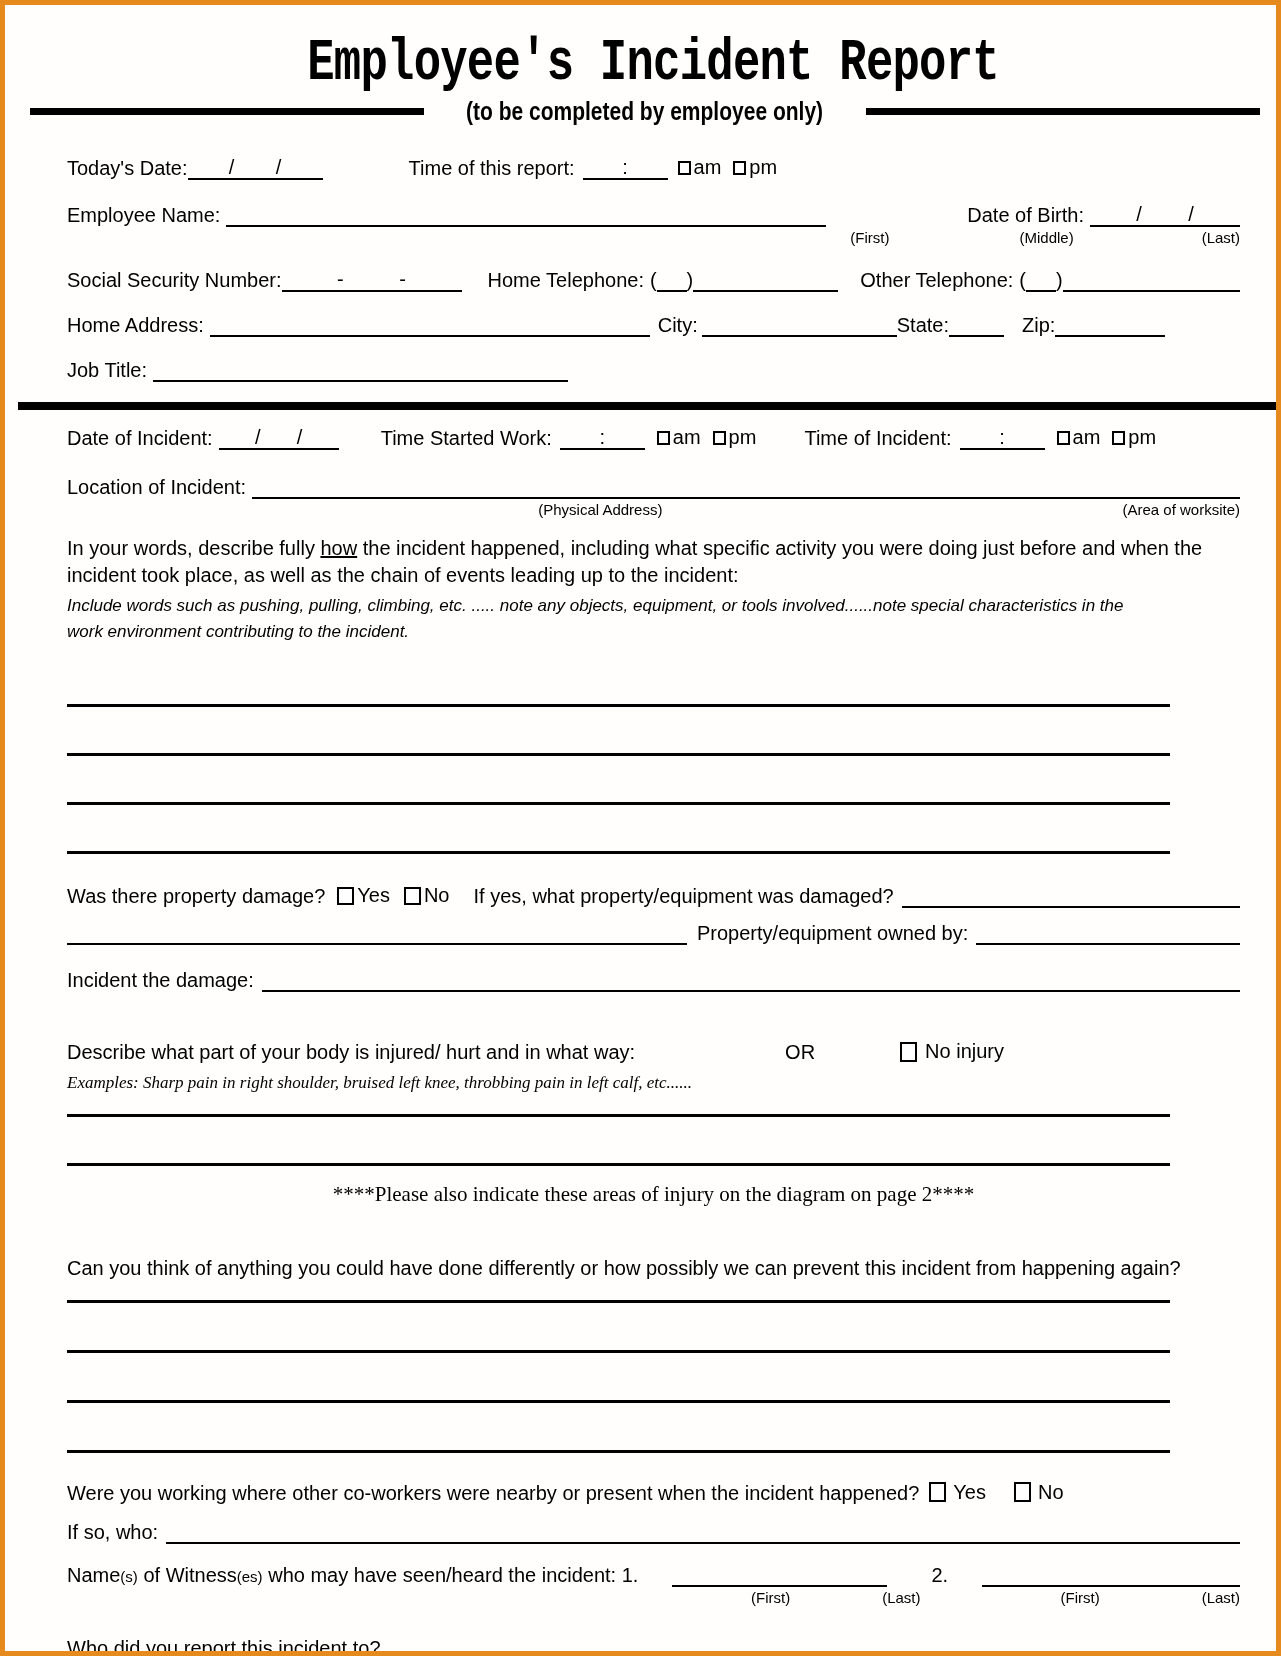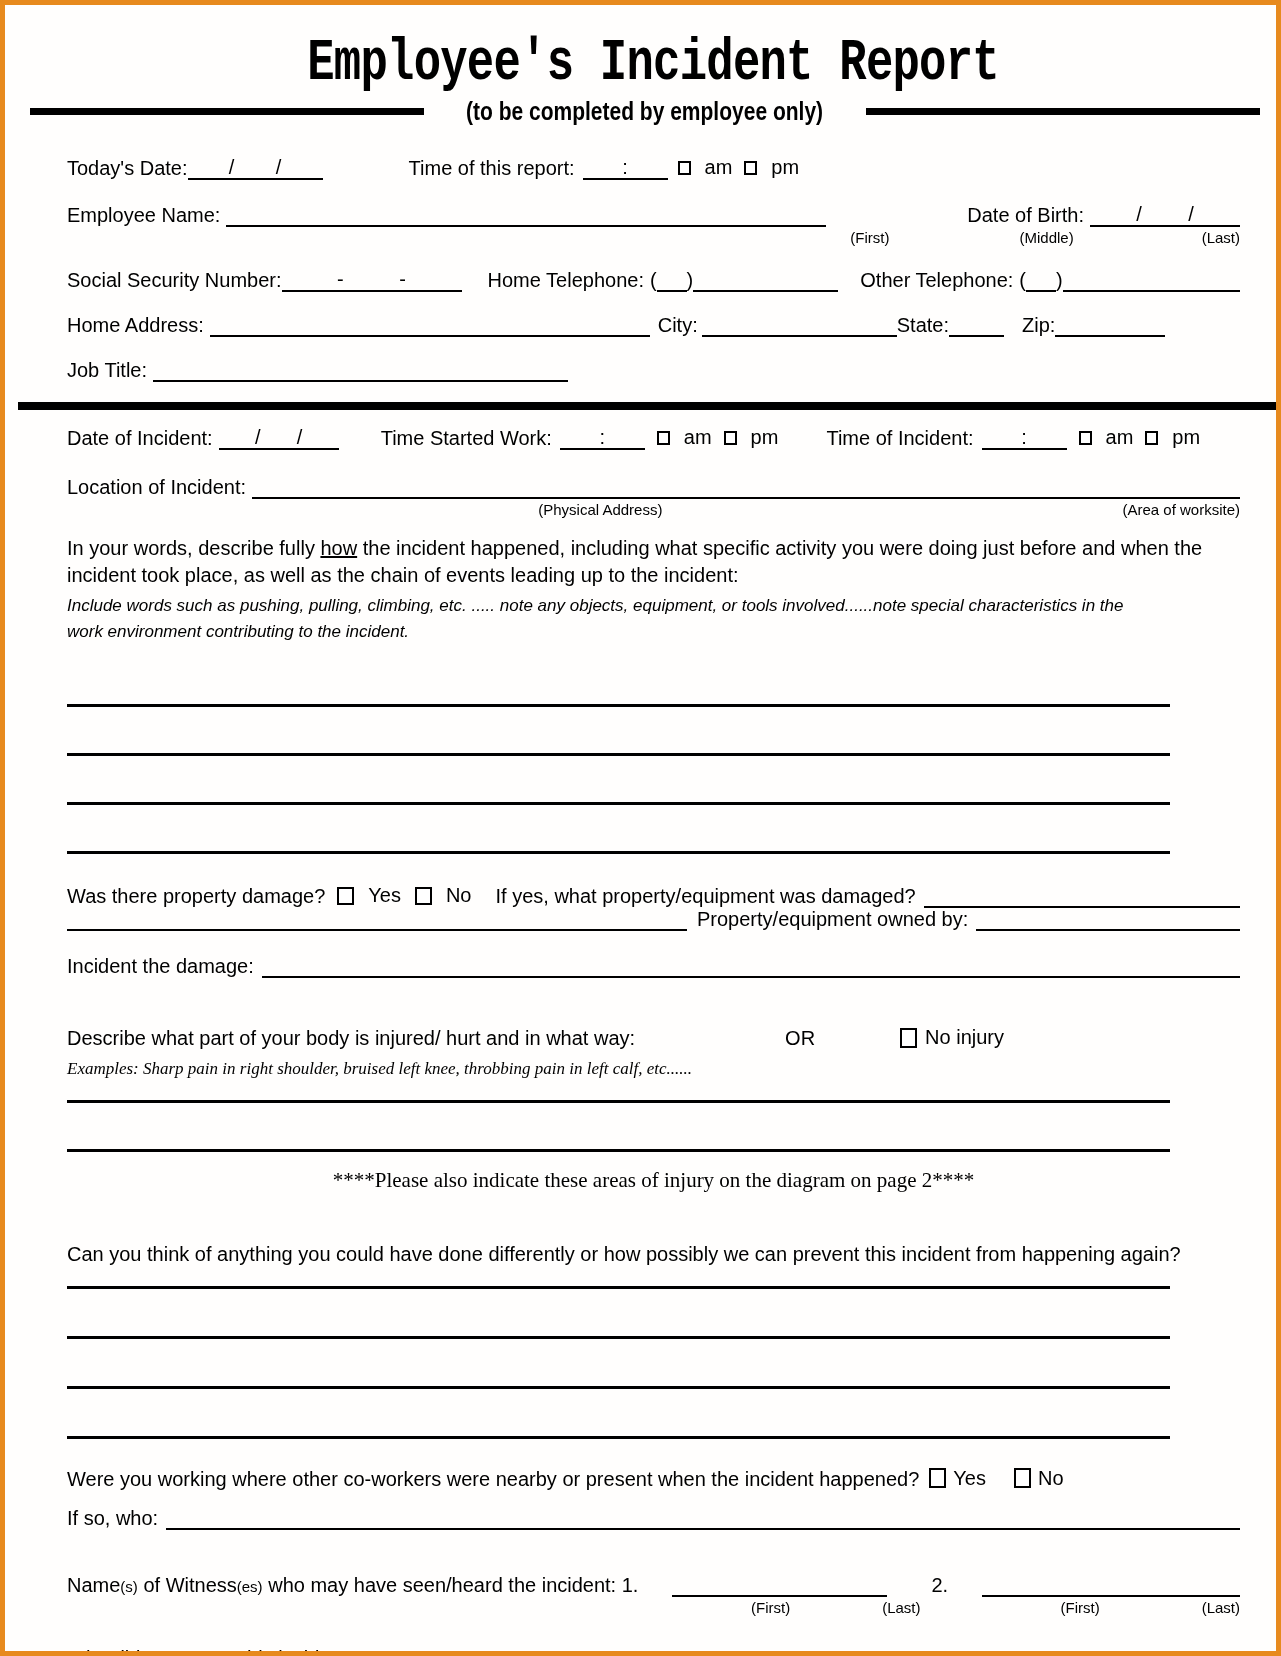--- a/index.html
+++ b/index.html
@@ -25,21 +25,21 @@
   .row{display:flex;align-items:flex-end;}
   .lbl{white-space:nowrap;line-height:1.15;}
   .u{border-bottom:2px solid #000;height:20px;display:block;}
   .u.seg{display:flex;justify-content:space-evenly;align-items:flex-end;}
   .u.seg b{font-weight:normal;line-height:1.05;}
   .fx{flex:1;}
   .w30{width:30px}.w55{width:55px}.w85{width:85px}.w110{width:110px}
   .w120{width:120px}.w135{width:135px}.w145{width:145px}.w150{width:150px}
   .w180{width:180px}.w195{width:195px}.w215{width:215px}.w310{width:310px}
   .w415{width:415px}.w440{width:440px}.w600{width:600px}.w620{width:620px}
-  .cbgroup{display:inline-flex;align-items:center;gap:14px;align-self:flex-end;margin-bottom:1px;white-space:nowrap;}
+  .cbgroup{display:inline-flex;align-items:center;gap:3px;align-self:flex-end;margin-bottom:1px;white-space:nowrap;}
   .cb{display:inline-block;border:2px solid #000;background:#fff;box-sizing:border-box;}
   .cb.sm{width:13px;height:14px;}
   .cb.md{width:17px;height:18px;}
   .cb.lg{width:17px;height:20px;}
   .subrow{display:flex;font-size:15px;line-height:1.2;align-items:flex-end;justify-content:flex-end;}
   .thickbar{height:8px;background:#000;margin:20px -36px 0 -49px;}
   .para{margin:16px 0 0 0;line-height:1.35;}
   .hint{font-style:italic;font-size:17px;line-height:1.5;margin-top:4px;}
   .wline{height:3px;background:#000;width:94%;}
   .serifnote{font-family:"Liberation Serif",serif;font-size:21px;text-align:center;margin-top:16px;}
@@ -188,21 +188,21 @@
       <span class="cb md"></span>
       <span>Yes</span>
     </span>
     <span class="cbgroup" style="margin-left:14px;">
       <span class="cb md"></span>
       <span>No</span>
     </span>
     <span class="lbl" style="margin-left:24px;">If yes, what property/equipment was damaged?</span>
     <span class="u fx" style="margin-left:8px;"></span>
   </div>
-  <div class="row" style="">
+  <div class="row" style="margin-top:14px;">
     <span class="u w620"></span>
     <span class="lbl" style="margin-left:10px;">Property/equipment owned by:</span>
     <span class="u fx" style="margin-left:8px;"></span>
   </div>
   <div class="row" style="margin-top:24px;">
     <span class="lbl">Incident the damage:</span>
     <span class="u fx" style="margin-left:8px;"></span>
   </div>
 
   <div class="row" style="margin-top:48px;">
@@ -237,21 +237,21 @@
     <span class="cbgroup" style="margin-left:28px;gap:7px;">
       <span class="cb lg"></span>
       <span>No</span>
     </span>
   </div>
   <div class="row" style="margin-top:16px;">
     <span class="lbl">If so, who:</span>
     <span class="u fx" style="margin-left:8px;"></span>
   </div>
 
-  <div class="row" style="margin-top:44px;gap:24px;">
+  <div class="row" style="margin-top:20px;gap:24px;">
     <span class="lbl"><span>Name</span><span class="subsz">(s)</span><span> of Witness</span><span class="subsz">(es)</span><span> who may have seen/heard the incident: 1.</span></span>
     <span class="u w215" style="margin-left:10px;"></span>
     <span class="lbl" style="margin-left:20px;">2.</span>
     <span class="u fx" style="margin-left:10px;"></span>
   </div>
   <div class="subrow" style="margin-top:2px;padding-left:540px;">
     <span>(First)</span>
     <span style="margin-left:92px;">(Last)</span>
     <span style="margin-left:140px;">(First)</span>
     <span style="margin-left:102px;">(Last)</span>

